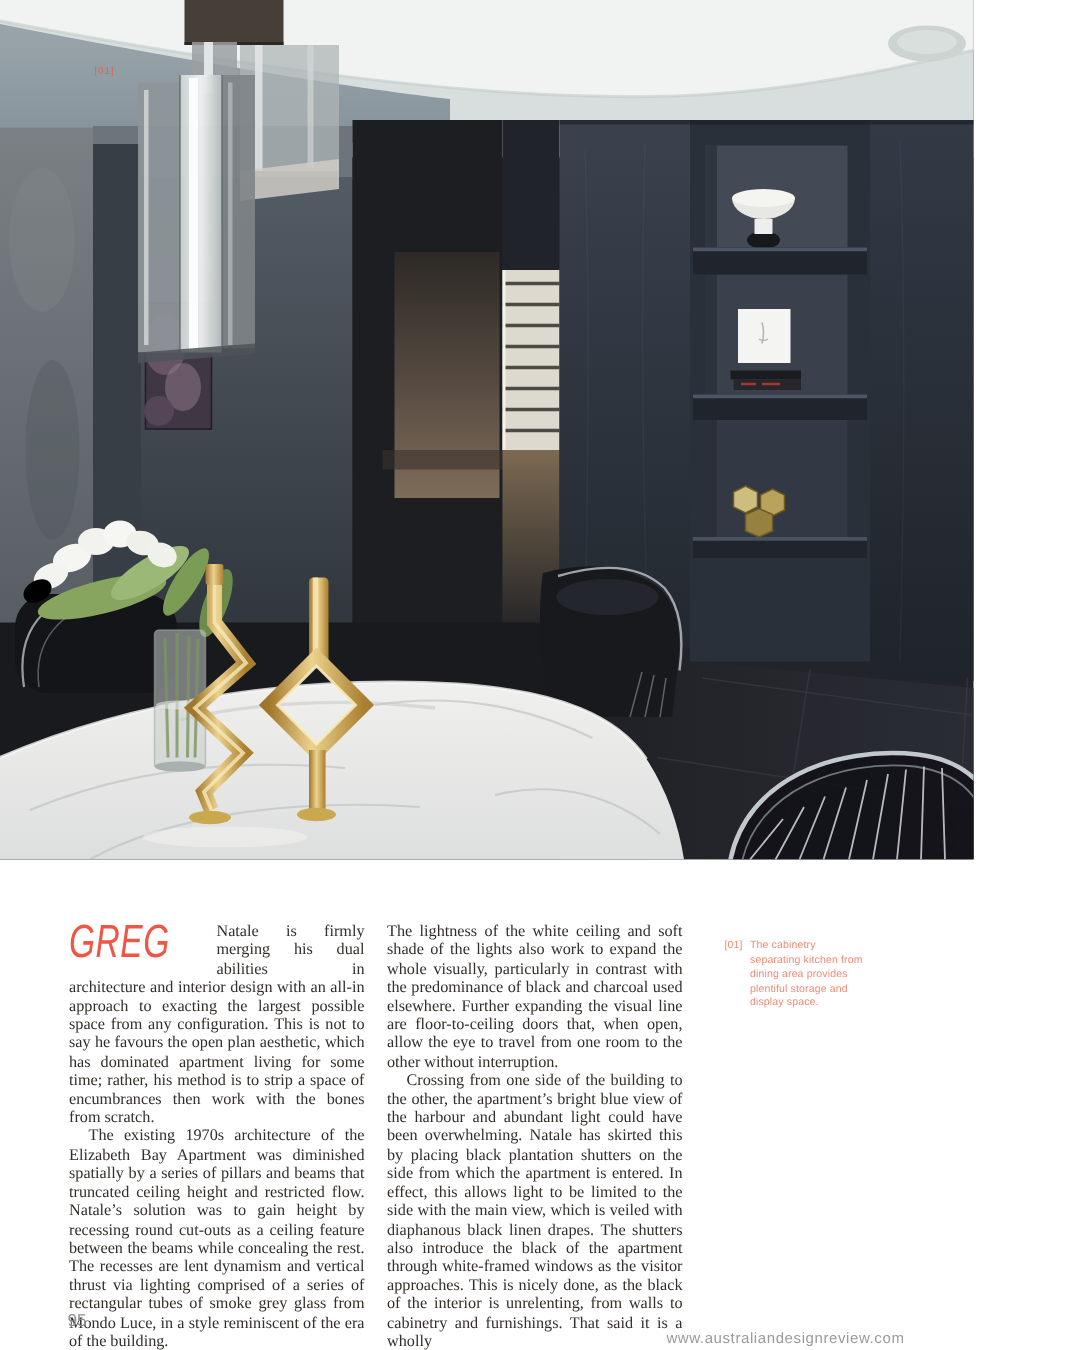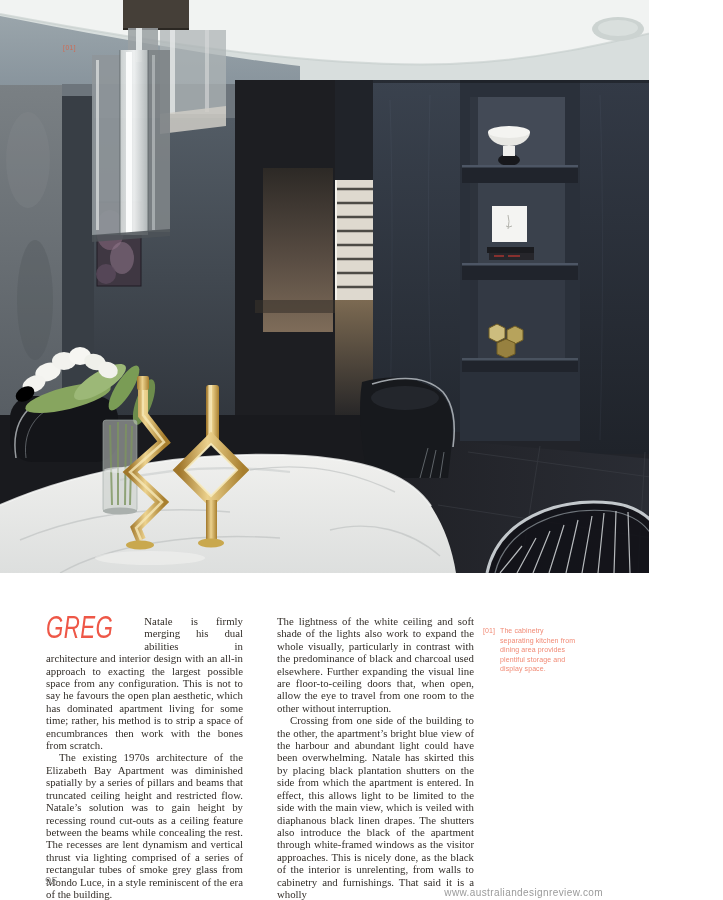--- a/index.html
+++ b/index.html
@@ -6,21 +6,21 @@
   .page{position:relative;width:649px;height:900px;background:#ffffff;overflow:hidden;
         font-family:"Liberation Serif","DejaVu Serif",serif;}
   .photo{position:absolute;left:0;top:0;width:723px;height:573px;}
   .photo svg{display:block;width:723px;height:573px;}
   .photo-marker{position:absolute;left:63px;top:44px;font-family:"Liberation Sans","DejaVu Sans",sans-serif;
         font-size:6.5px;letter-spacing:.6px;color:#d06a52;}
   .col{position:absolute;top:615px;width:197px;text-align:justify;color:#332e29;
        font-size:10.8px;line-height:12.4px;}
   .col p{margin:0;}
   .col1{left:46px;}
-  .col2{left:258px;margin-left:19px;}
+  .col2{left:258px;}
   .indent{text-indent:13px;}
   .dropword{float:left;color:#ee5747;font-family:"Liberation Sans","DejaVu Sans",sans-serif;
        font-style:italic;font-size:31px;line-height:26px;transform:scaleX(.72);transform-origin:0 60%;
        letter-spacing:.5px;margin-right:-9px;padding-right:14px;height:25px;}
   .caption{position:absolute;left:483px;top:626px;width:96px;display:flex;
        font-family:"Liberation Sans","DejaVu Sans",sans-serif;font-size:7px;line-height:9.6px;
        color:#f18a75;letter-spacing:.1px;}
   .cap-tag{flex:none;width:17px;}
   .cap-text{flex:1;}
   .pagenum{position:absolute;left:45px;top:875px;font-family:"Liberation Sans","DejaVu Sans",sans-serif;

